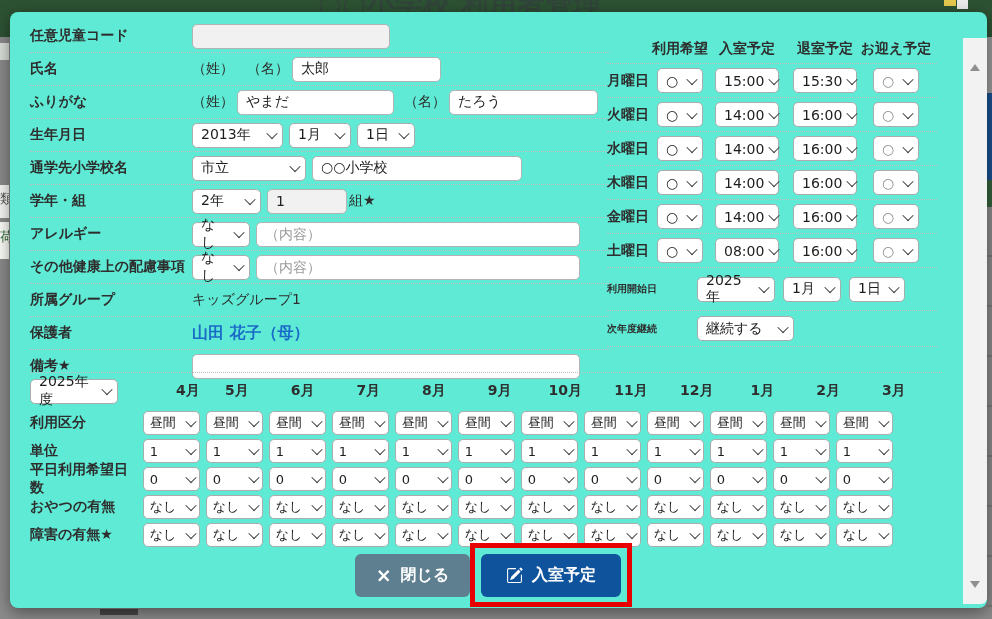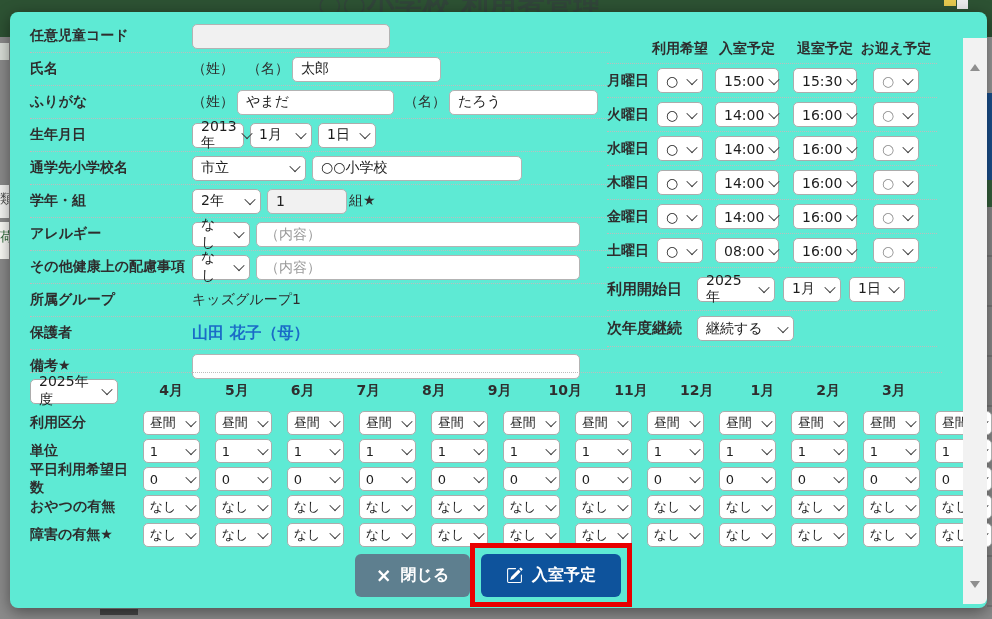--- a/index.html
+++ b/index.html
@@ -51,30 +51,30 @@
   .shead .h3{margin-left:20px;width:58px;text-align:center;}
   .shead .h4{margin-left:6px;width:72px;text-align:center;}
   .srow{display:flex;align-items:center;height:33px;border-bottom:1px dotted #bdbdbd;}
   .slabel{width:50px;font-weight:bold;font-size:14px;flex-shrink:0;}
   .s1{width:46px;}
   .s2{width:64px;margin-left:12px;}
   .s3{width:64px;margin-left:14px;}
   .s4{width:46px;margin-left:16px;color:#8d8d8d;}
   .xrow{display:flex;align-items:center;border-bottom:1px dotted #bdbdbd;}
   .xrow.nob{border-bottom:none;}
-  .xlabel{width:90px;font-weight:bold;font-size:15px;flex-shrink:0;}
+  .xlabel{width:90px;font-weight:bold;font-size:10px;flex-shrink:0;}
   
   .monthly{position:absolute;left:20px;top:360px;width:912px;border-top:1px dotted #bdbdbd;}
   .yrow{display:flex;align-items:center;height:36px;}
   .ysel{width:88px;}
   .mhead{width:57px;text-align:center;font-weight:bold;font-size:14px;flex-shrink:0;margin-left:8.7px;}
-  .mhead.first{margin-left:24.7px;}
+  .mhead.first{margin-left:24.7px;text-align:right;}
   .mrow{display:flex;align-items:center;height:28px;}
   .mlabel{width:104px;margin-right:8.7px;font-weight:bold;font-size:14px;flex-shrink:0;}
-  .msel{width:57px;height:24px;font-size:13px;padding:1px 4px 1px 6px;margin-right:15px;}
+  .msel{width:57px;height:24px;font-size:13px;padding:1px 4px 1px 6px;margin-right:6px;}
   
   .btn{display:flex;align-items:center;justify-content:center;gap:9px;border:none;
     border-radius:6px;color:#fff;font-size:16px;font-weight:bold;font-family:inherit;cursor:pointer;}
   .btn-close{position:absolute;left:345px;top:542px;width:115px;height:43px;background:#5e7f8f;}
   .xmark{font-size:19px;font-weight:bold;line-height:1;}
   .red-frame{position:absolute;left:460px;top:531px;width:152px;height:54px;border:5px solid #e80000;
     display:flex;align-items:center;justify-content:center;z-index:5;}
   .btn-edit{width:140px;height:43px;background:#0e539c;}
   
   .sb{position:absolute;left:953px;top:26px;width:24px;height:566px;background:#f2f2f2;
@@ -119,21 +119,21 @@
       </div>
       <div class="lrow">
         <div class="flabel">ふりがな</div>
         <span class="paren">（姓）</span>
         <input class="inp" style="width: 157px;" value="やまだ">
         <span class="paren" style="margin-left:10px">（名）</span>
         <input class="inp" style="width: 149px;" value="たろう">
       </div>
       <div class="lrow">
         <div class="flabel">生年月日</div>
-        <div class="sel" style="width:52px">
+        <div class="sel" style="width:91px">
             <span>2013年</span>
             <span class="chev"></span>
           </div>
         <div class="sel" style="width:62px;margin-left:6px">
             <span>1月</span>
             <span class="chev"></span>
           </div>
         <div class="sel" style="width:58px;margin-left:6px">
             <span>1日</span>
             <span class="chev"></span>

